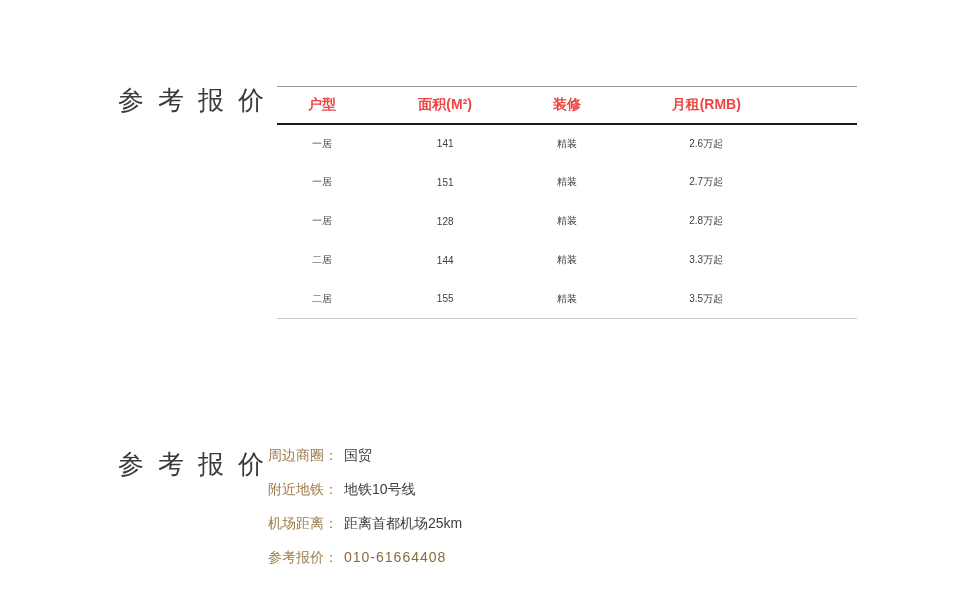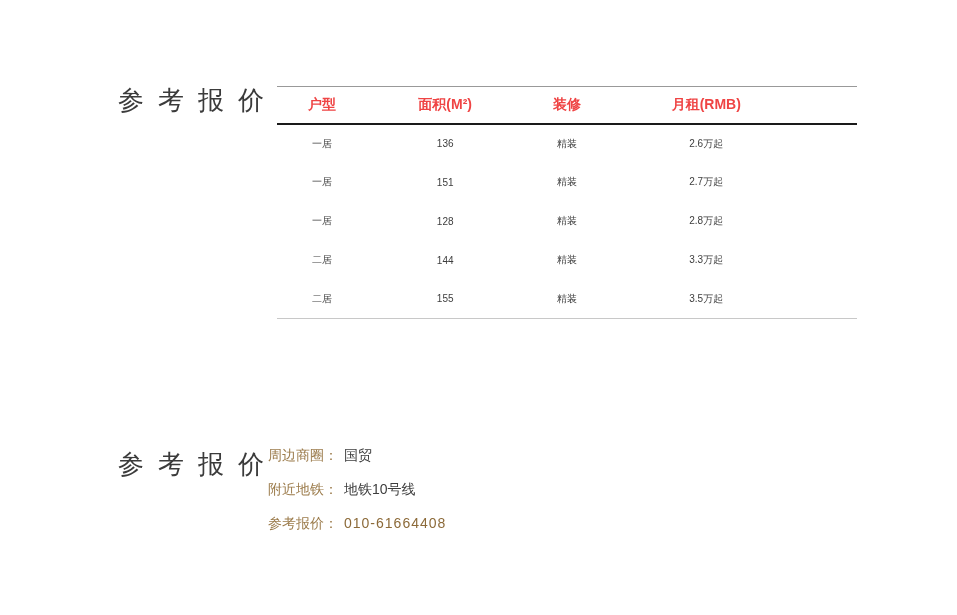--- a/index.html
+++ b/index.html
@@ -130,21 +130,21 @@
 
             <th>装修</th>
 
             <th>月租(RMB)</th>
           </tr>
       </thead>
       <tbody>
 
           <tr>
             <td>一居</td>
-            <td>136</td>
+            <td>141</td>
             <td>精装</td>
             <td>2.6万起</td>
           </tr>
 
           <tr>
             <td>一居</td>
             <td>151</td>
             <td>精装</td>
             <td>2.7万起</td>
           </tr>
@@ -179,19 +179,22 @@
   <ul class="info-list">
 
       <li class="info-item">
         <span class="info-label">周边商圈：</span><span class="info-value">国贸</span>
       </li>
 
       <li class="info-item">
         <span class="info-label">附近地铁：</span><span class="info-value">地铁10号线</span>
       </li>
 
+      <li class="info-item">
+        <span class="info-label">机场距离：</span><span class="info-value">距离首都机场25km</span>
+      </li>
 
       <li class="info-item">
         <span class="info-label">参考报价：</span><span class="info-value emphasis">010-61664408</span>
       </li>
     </ul>
 
 </div>
 
 </body></html>

